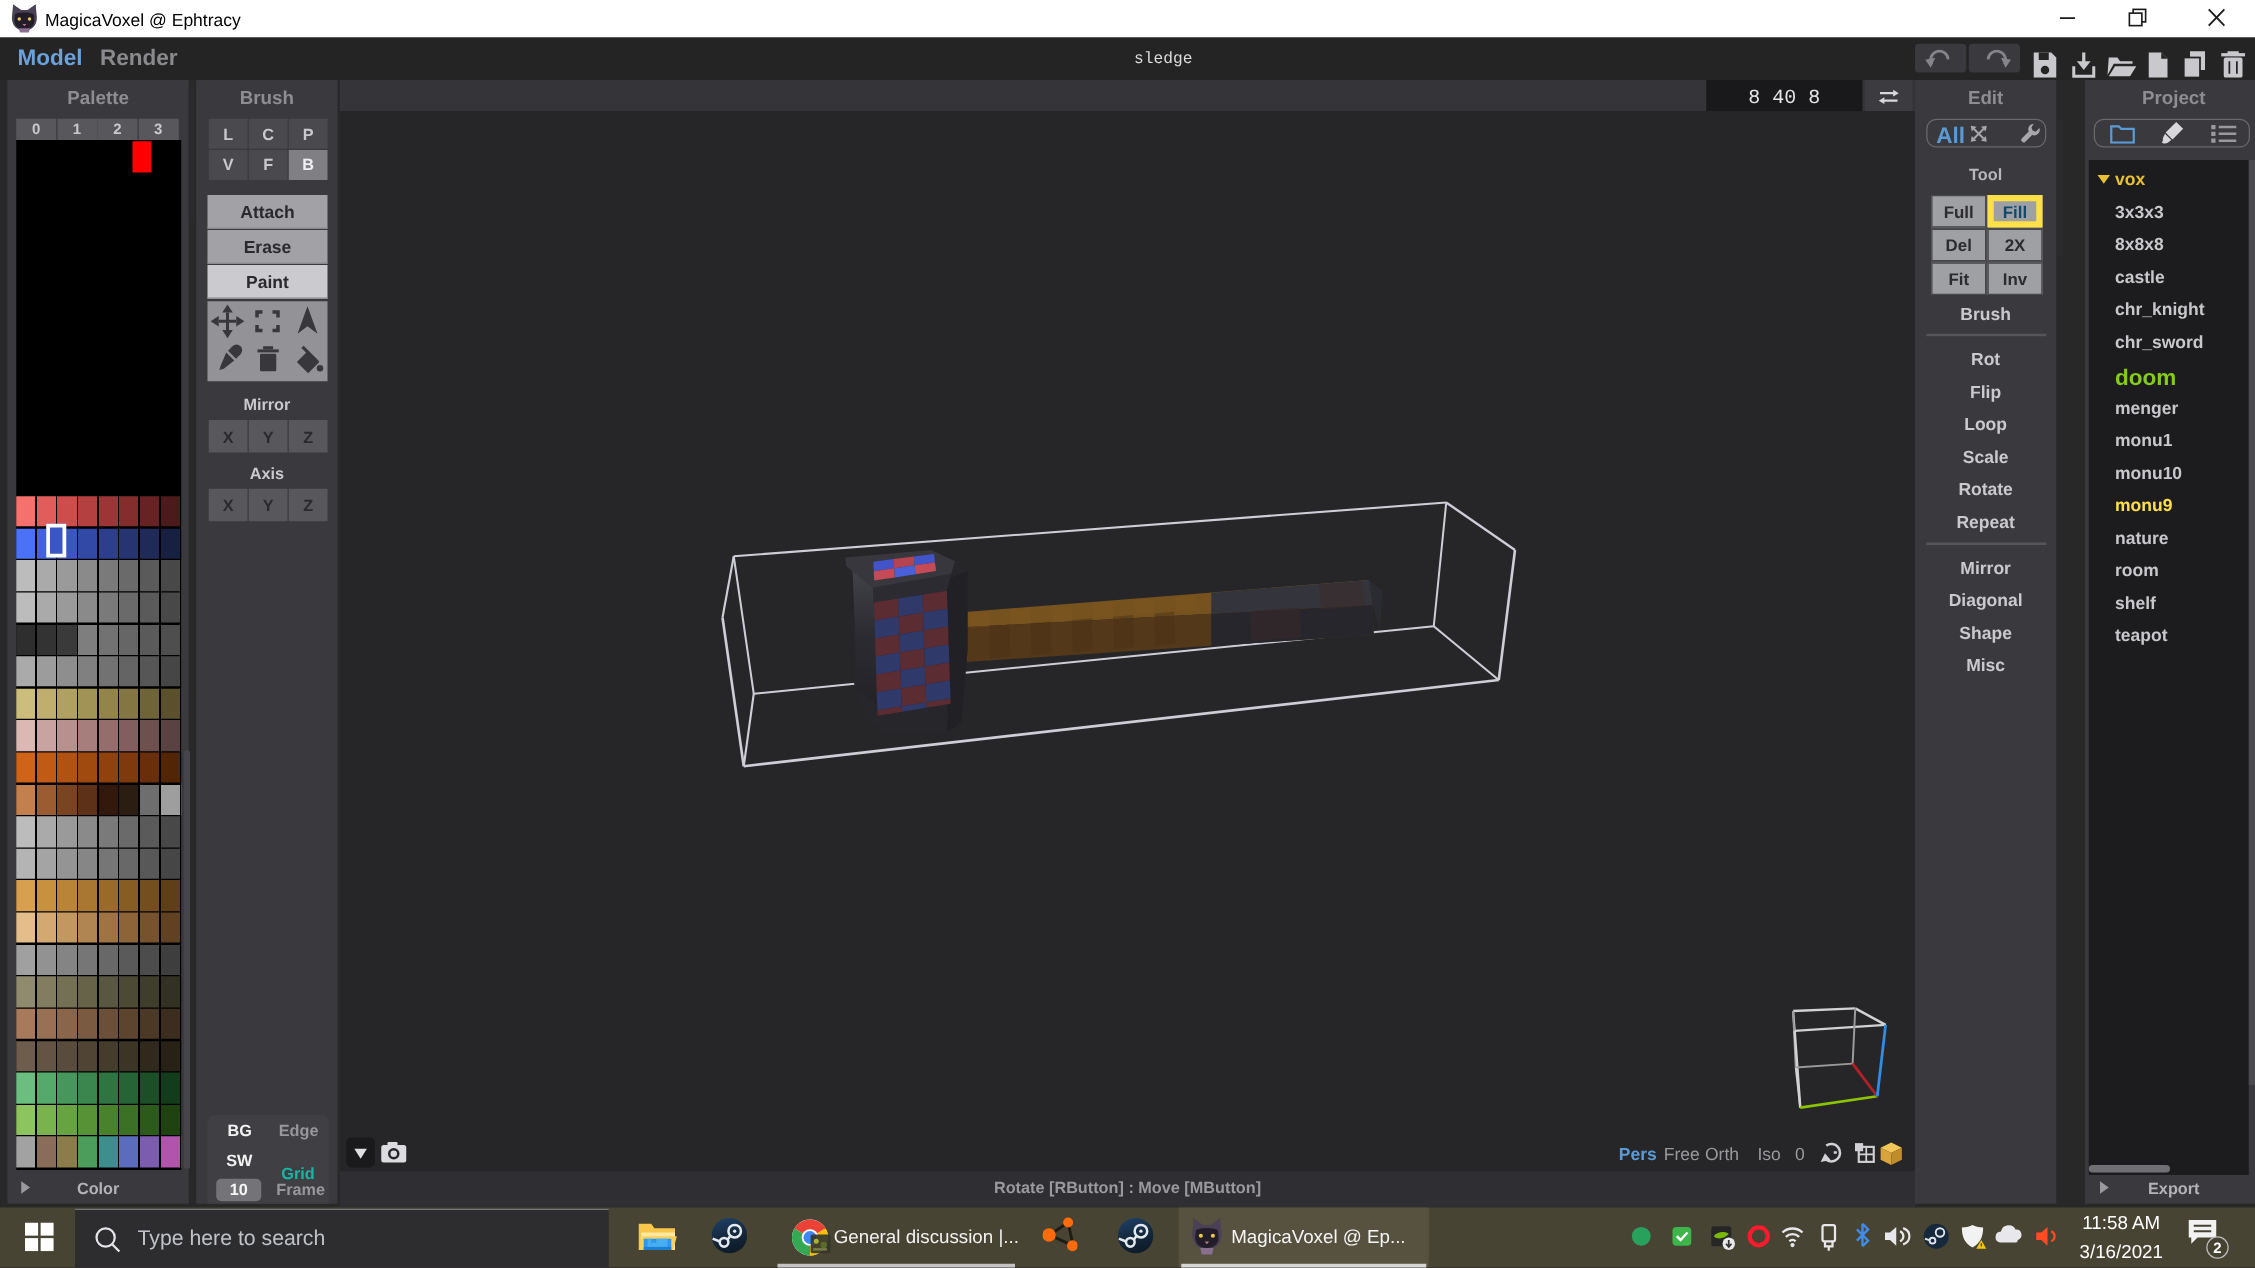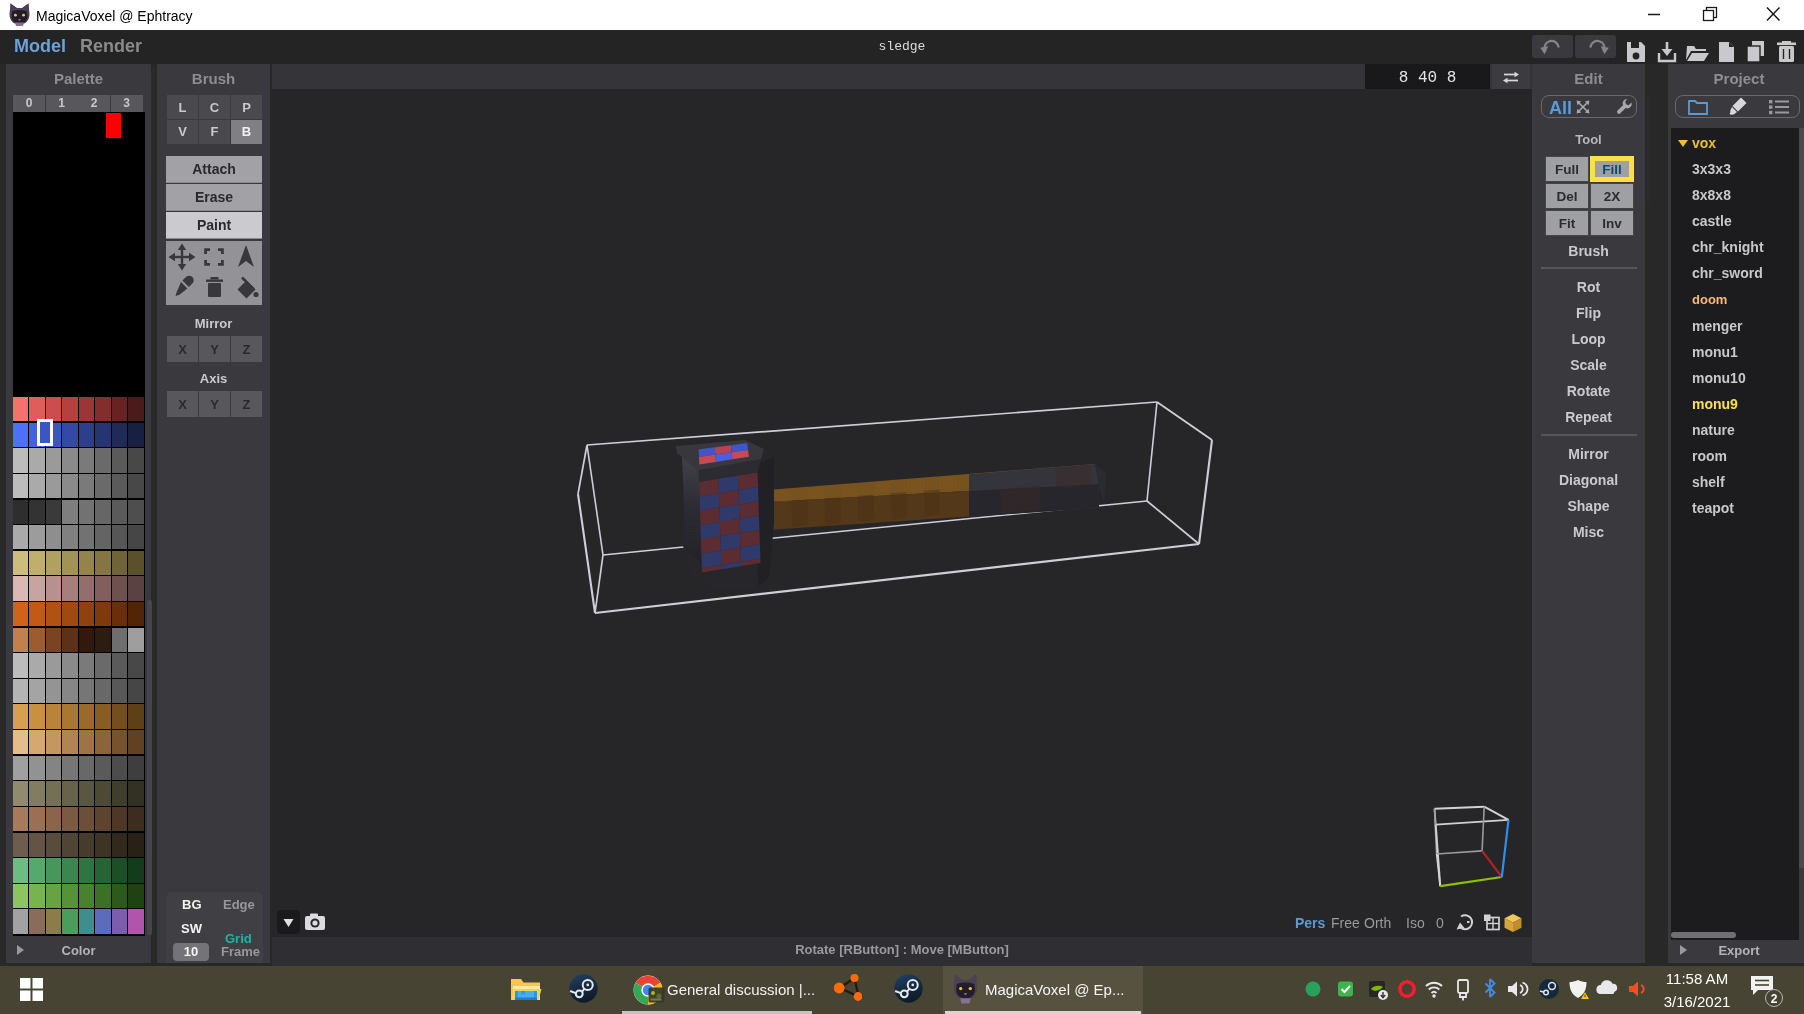--- a/index.html
+++ b/index.html
@@ -40,21 +40,21 @@
       <line x1="8" y1="14.5" x2="20" y2="14.5" stroke="#1a1a1a" stroke-width="1.5"></line>
       <rect x="66.5" y="7.5" width="10" height="10" fill="#fff" stroke="#1a1a1a" stroke-width="1.3"></rect>
       <rect x="63.5" y="10.5" width="10" height="10" fill="#fff" stroke="#1a1a1a" stroke-width="1.3"></rect>
       <line x1="127" y1="7.5" x2="139.5" y2="20.5" stroke="#1a1a1a" stroke-width="1.5"></line>
       <line x1="139.5" y1="7.5" x2="127" y2="20.5" stroke="#1a1a1a" stroke-width="1.5"></line>
     </svg>
 </div>
 <div id="menubar">
 <div class="abs" style="left:14px;top:6px;font-size:18px;font-weight:700;color:#6aa2dc">Model</div>
 <div class="abs" style="left:80px;top:6px;font-size:18px;font-weight:700;color:#8a8a8e">Render</div>
-<div class="abs" style="left:850px;top:9px;width:104px;text-align:center;font-family:'Liberation Mono',monospace;font-size:13px;color:#dcdcdc">sledge</div>
+<div class="abs" style="left:850px;top:9px;width:104px;text-align:right;font-family:'Liberation Mono',monospace;font-size:13px;color:#dcdcdc">sledge</div>
 <div class="abs" style="left:1532px;top:5px;width:41px;height:23px;background:#3a3a3e;border-radius:3px"></div>
 <div class="abs" style="left:1575px;top:5px;width:41px;height:23px;background:#3a3a3e;border-radius:3px"></div>
 <svg class="abs" style="left:1532px;top:5px" width="85" height="23" viewBox="0 0 85 23">
       <path d="M13.5,16.5 A7,7 0 1 1 26.5,12.5" fill="none" stroke="#84848a" stroke-width="2.2"></path>
       <polygon points="8.2,12.8 16.2,11.2 12.6,19.2" fill="#84848a"></polygon>
       <path d="M71.5,16.5 A7,7 0 1 0 58.5,12.5" fill="none" stroke="#84848a" stroke-width="2.2"></path>
       <polygon points="76.8,12.8 68.8,11.2 72.4,19.2" fill="#84848a"></polygon>
     </svg>
 <svg class="abs" style="left:1620px;top:10px" width="184" height="24" viewBox="0 0 184 24">
 <path d="M7,2 L21,2 L25,6 L25,22 L7,22 Z" fill="#c9c9cd"></path>
@@ -362,21 +362,21 @@
     </svg>
 <div class="abs" style="left:3px;top:64px;width:128px;height:812px;background:#1c1c1e"></div>
 <div class="abs" style="left:131px;top:64px;width:5px;height:740px;background:#4a4a4e"></div>
 <div class="abs" style="left:10px;top:76px;width:0;height:0;border-top:7px solid #e8c030;border-left:5px solid transparent;border-right:5px solid transparent"></div>
 <div class="abs" style="left:24px;top:71px;font-size:14px;font-weight:700;color:#e8c030">vox</div>
 <div class="abs" style="left:24px;top:97px;font-size:14px;font-weight:700;color:#c8c8cc">3x3x3</div>
 <div class="abs" style="left:24px;top:123px;font-size:14px;font-weight:700;color:#c8c8cc">8x8x8</div>
 <div class="abs" style="left:24px;top:149px;font-size:14px;font-weight:700;color:#c8c8cc">castle</div>
 <div class="abs" style="left:24px;top:175px;font-size:14px;font-weight:700;color:#c8c8cc">chr_knight</div>
 <div class="abs" style="left:24px;top:201px;font-size:14px;font-weight:700;color:#c8c8cc">chr_sword</div>
-<div class="abs" style="left:24px;top:228px;font-size:13px;font-weight:700;color:#fdba74">doom</div>
+<div class="abs" style="left:24px;top:228px;font-size:18px;font-weight:700;color:#84cc16">doom</div>
 <div class="abs" style="left:24px;top:254px;font-size:14px;font-weight:700;color:#c8c8cc">menger</div>
 <div class="abs" style="left:24px;top:280px;font-size:14px;font-weight:700;color:#c8c8cc">monu1</div>
 <div class="abs" style="left:24px;top:306px;font-size:14px;font-weight:700;color:#c8c8cc">monu10</div>
 <div class="abs" style="left:24px;top:332px;font-size:14px;font-weight:700;color:#fde047">monu9</div>
 <div class="abs" style="left:24px;top:358px;font-size:14px;font-weight:700;color:#c8c8cc">nature</div>
 <div class="abs" style="left:24px;top:384px;font-size:14px;font-weight:700;color:#c8c8cc">room</div>
 <div class="abs" style="left:24px;top:410px;font-size:14px;font-weight:700;color:#c8c8cc">shelf</div>
 <div class="abs" style="left:24px;top:436px;font-size:14px;font-weight:700;color:#c8c8cc">teapot</div>
 <div class="abs" style="left:3px;top:868px;width:65px;height:6px;background:#707074;border-radius:3px"></div>
 <div class="abs" style="left:12px;top:881px;width:0;height:0;border-left:7px solid #9a9a9e;border-top:5px solid transparent;border-bottom:5px solid transparent"></div>
@@ -384,20 +384,27 @@
 </div>
 <div id="taskbar">
 <svg class="abs" style="left:20px;top:12px" width="23" height="23" viewBox="0 0 23 23">
       <g fill="#fff">
         <rect x="0" y="0" width="10.5" height="10.5"></rect>
         <rect x="12.5" y="0" width="10.5" height="10.5"></rect>
         <rect x="0" y="12.5" width="10.5" height="10.5"></rect>
         <rect x="12.5" y="12.5" width="10.5" height="10.5"></rect>
       </g>
     </svg>
+<div class="abs" style="left:60px;top:1px;width:427px;height:47px;background:#2d2d30;border-top:1px solid #76767a">
+      <svg class="abs" style="left:14px;top:12px" width="24" height="24" viewBox="0 0 24 24">
+        <circle cx="10.5" cy="10" r="7.3" fill="none" stroke="#e6e6ea" stroke-width="1.8"></circle>
+        <line x1="15.7" y1="15.4" x2="21.5" y2="21.2" stroke="#e6e6ea" stroke-width="1.8"></line>
+      </svg>
+      <div class="abs" style="left:50px;top:13px;font-size:17px;color:#bfc3c7">Type here to search</div>
+    </div>
 <svg class="abs" style="left:509px;top:10px" width="33" height="27" viewBox="0 0 33 27">
       <path d="M2,3 L12,3 L14.5,6.5 L31,6.5 L31,24 L2,24 Z" fill="#f8c64d"></path>
       <path d="M4,10 L31,10 L31,24 L4,24 Z" fill="#ffe8a0"></path>
       <path d="M2,24 L5,13 L32.5,13 L29.5,24 Z" fill="#f8ce5e"></path>
       <path d="M6,15 L28,15 L28,24 L6,24 Z" fill="#2b99e8"></path>
       <path d="M9,15 L12,15 L12,19 L14,17.5 L16,19 L16,15 L25,15 L25,24 L9,24 Z" fill="#47aef2"></path>
       <rect x="6" y="21.5" width="22" height="2.5" fill="#1d7fd0"></rect>
     </svg>
 <svg class="abs" style="left:569px;top:8px" width="29" height="29" viewBox="0 0 26 26">
       <defs>

